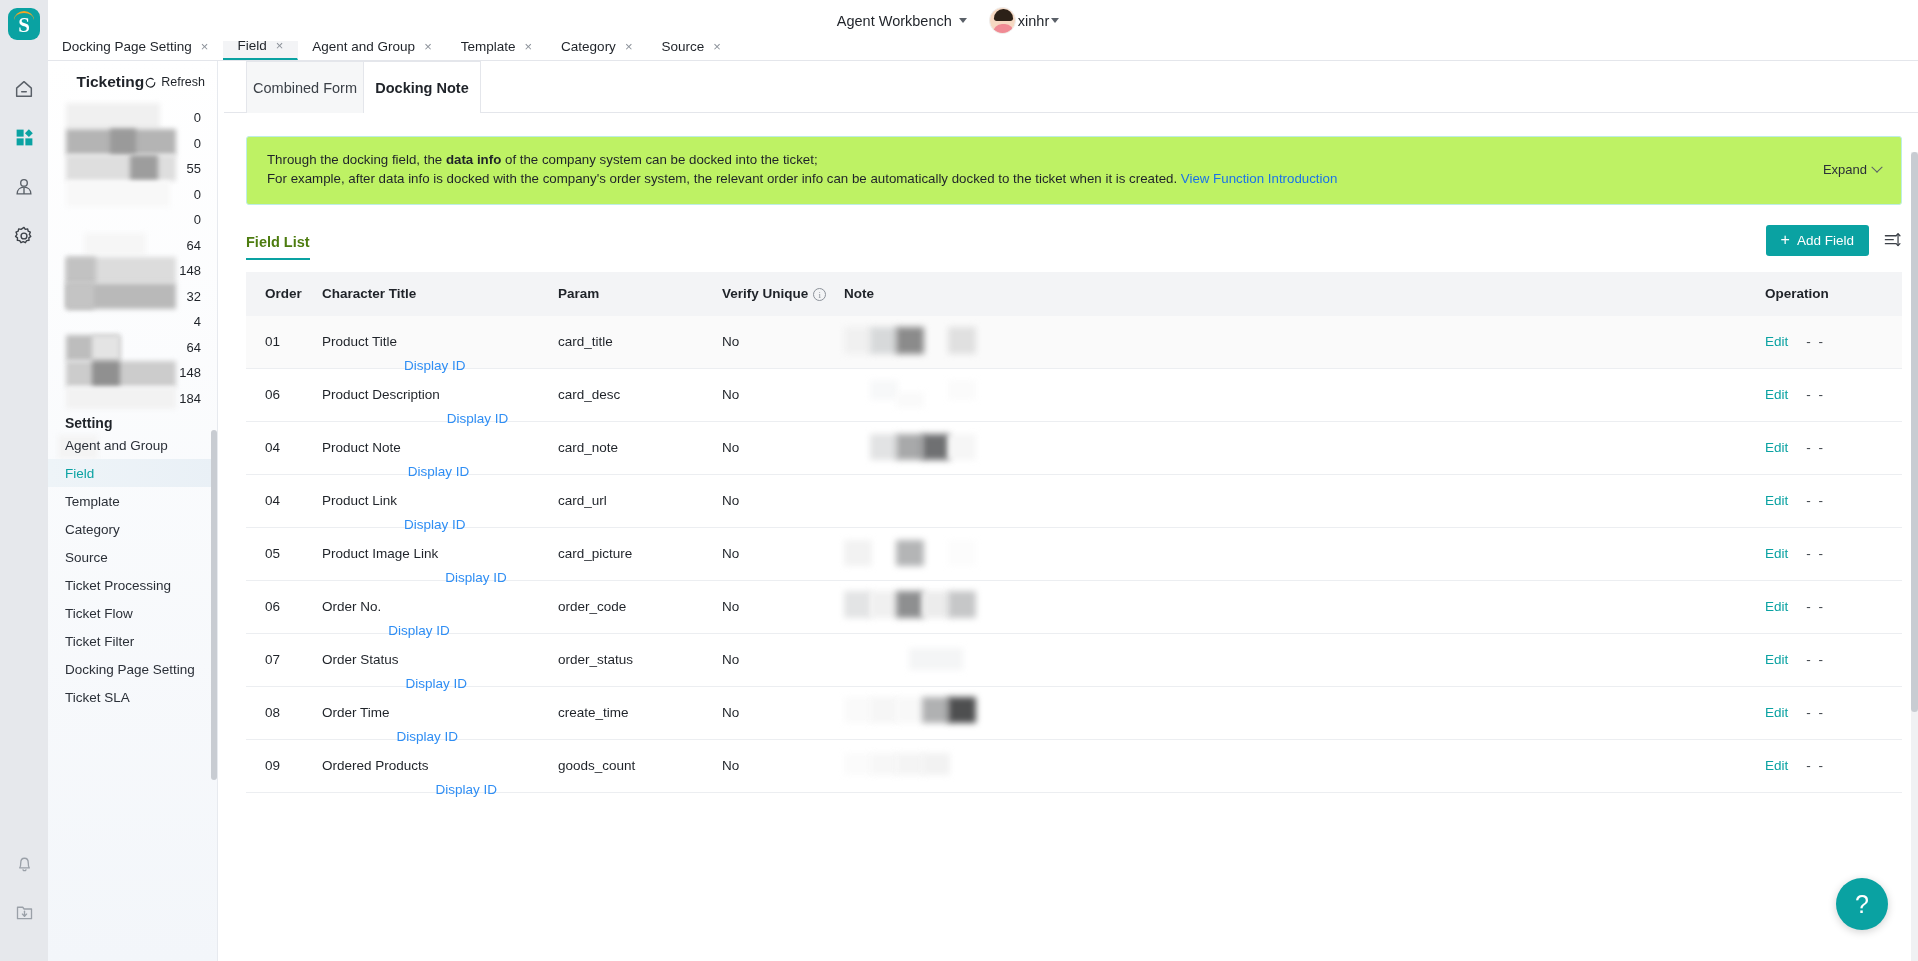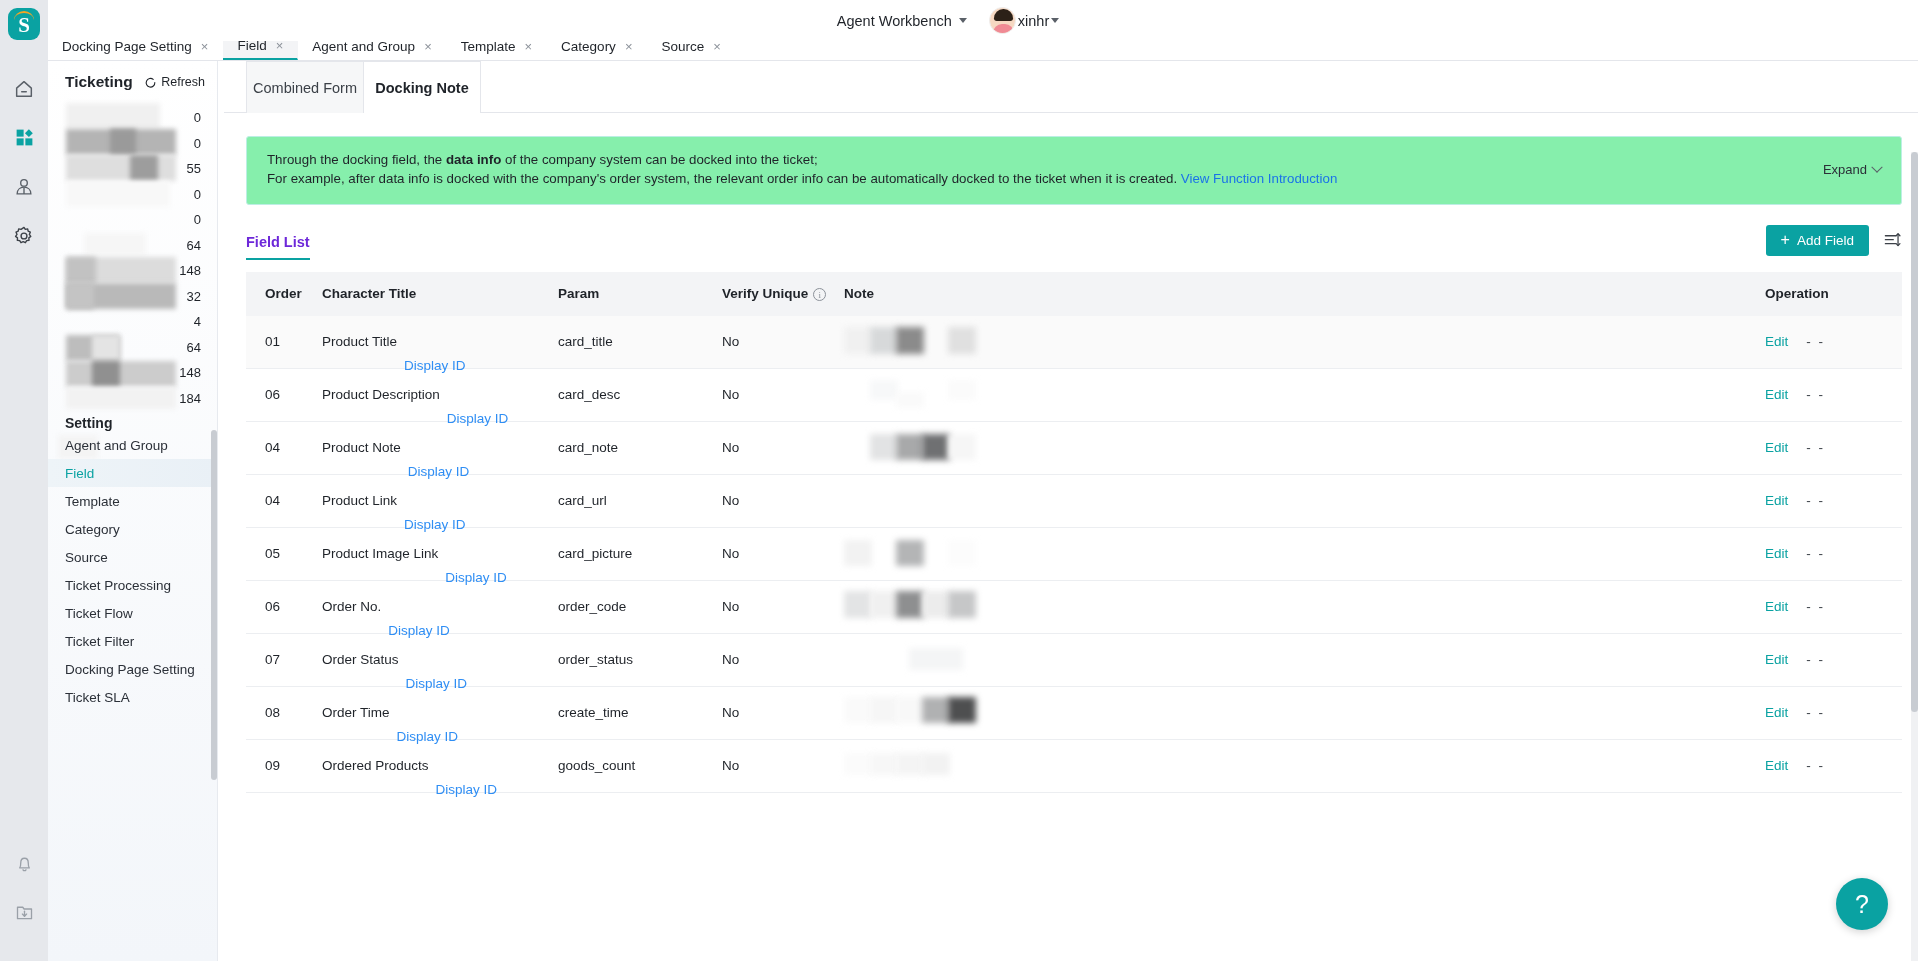--- a/index.html
+++ b/index.html
@@ -101,21 +101,21 @@
 
   
   .sidebar {
     position: absolute; left: 48px; top: 61px; width: 170px; height: 900px;
     background: linear-gradient(180deg,#ffffff 0%,#f3f6fa 100%);
     border-right: 1px solid #e7eaef;
     overflow: hidden;
     z-index: 10;
   }
   .sb-head {
-    display: flex; align-items: center; justify-content: space-between;
+    display: flex; align-items: center; justify-content: flex-end;
     padding: 12px 12px 0 17px;
   }
   .sb-title { font-size: 15.5px; font-weight: bold; color: #1f2329; }
   .sb-refresh {
     display: flex; align-items: center; gap: 4px;
     font-size: 12.5px; color: #1f2329; cursor: pointer;
   }
   .redact-list { position: relative; margin-top: 14px; height: 300px; }
   .redact-row {
     position: relative; height: 25.5px;
@@ -173,21 +173,21 @@
     background: #ffffff; color: #1f2329; font-weight: bold;
     border-color: #e4e6eb;
     position: relative; top: 0;
     box-shadow: 0 1px 0 0 #ffffff;
     z-index: 2;
     margin-left: -1px;
   }
 
   .banner {
     margin: 23px 22px 0 22px;
-    background: #86efac;
+    background: #bef264;
     border: 1px solid #bdeee4;
     border-radius: 3px;
     padding: 14px 20px 15px 20px;
     display: flex; align-items: flex-start; justify-content: space-between;
     position: relative;
   }
   .banner-lines { font-size: 13.3px; color: #1f2329; line-height: 1.42; }
   .banner-lines .b { font-weight: bold; }
   .banner-link { color: #1a73e8; cursor: pointer; }
   .banner-expand {
@@ -203,21 +203,21 @@
     border-bottom: 1.6px solid #5a6068;
     transform: rotate(45deg) translate(-2px,-2px);
   }
 
   .listhead {
     margin: 17px 22px 0 22px;
     display: flex; align-items: flex-end; justify-content: space-between;
     height: 38px;
   }
   .listhead-title {
-    font-size: 14.5px; font-weight: bold; color: #6d28d9;
+    font-size: 14.5px; font-weight: bold; color: #4d7c0f;
     padding-bottom: 8px;
     border-bottom: 2.5px solid #0aa2a2;
   }
   .listhead-right { display: flex; align-items: center; gap: 14px; padding-bottom: 4px; }
   .btn-add {
     display: flex; align-items: center; gap: 7px;
     background: #0aa2a2; color: #ffffff;
     border: none; border-radius: 3px;
     height: 31px; padding: 0 15px;
     font-size: 13.5px; font-family: inherit;

